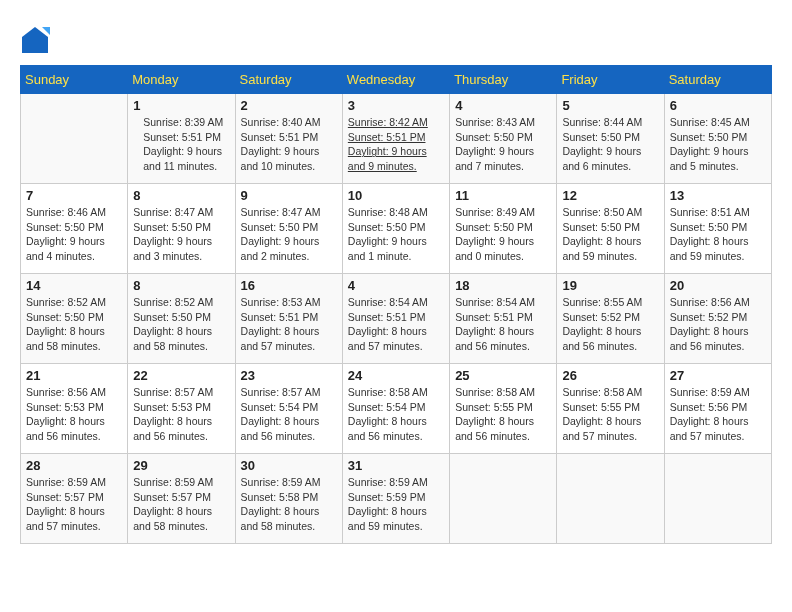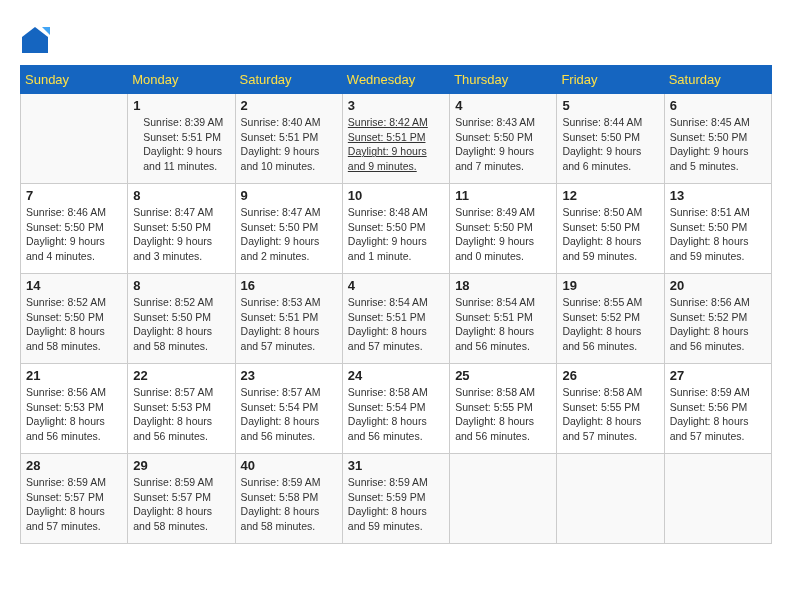--- a/index.html
+++ b/index.html
@@ -327,21 +327,21 @@
 and 57 minutes.</div>
         </td>
         <td>
           <span class="day-number">29</span>
           <div class="day-info" style="white-space: pre-line;">Sunrise: 8:59 AM
 Sunset: 5:57 PM
 Daylight: 8 hours
 and 58 minutes.</div>
         </td>
         <td>
-          <span class="day-number">40</span>
+          <span class="day-number">30</span>
           <div class="day-info" style="white-space: pre-line;">Sunrise: 8:59 AM
 Sunset: 5:58 PM
 Daylight: 8 hours
 and 58 minutes.</div>
         </td>
         <td>
           <span class="day-number">31</span>
           <div class="day-info" style="white-space: pre-line;">Sunrise: 8:59 AM
 Sunset: 5:59 PM
 Daylight: 8 hours

